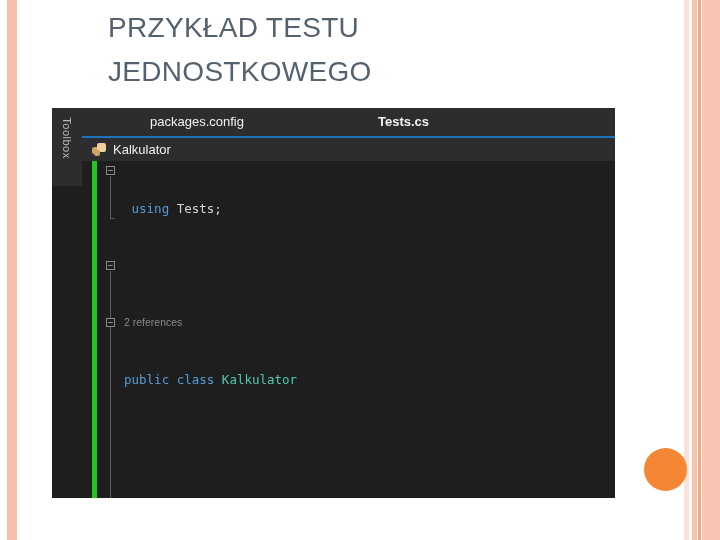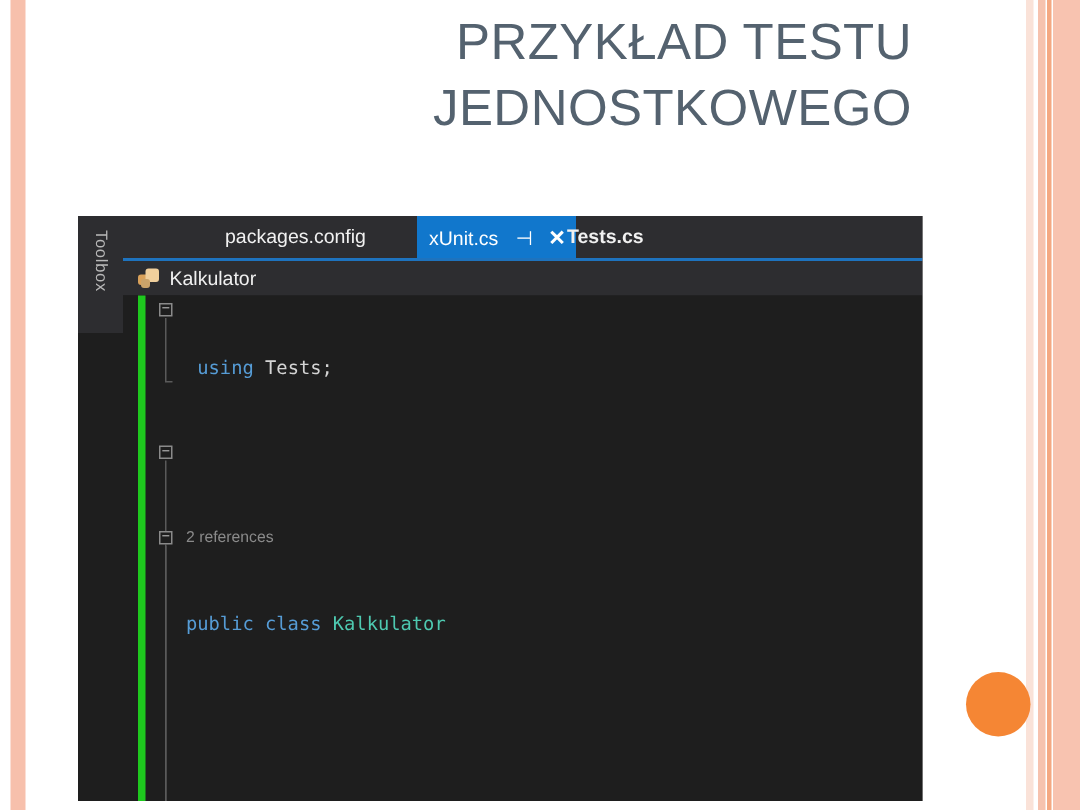--- a/index.html
+++ b/index.html
@@ -22,23 +22,23 @@
   .stripe-r2         { left: 692px; width: 5px;  background: #f6c2ae; }
   .stripe-r3         { left: 698px; width: 3px;  background: #f4a882; }
   .stripe-r4         { left: 702px; width: 18px; background: #f8c3b0; }
 
   
   .slide-title {
     position: absolute;
     left: 108px;
     top: 6px;
     width: 500px;
-    text-align: right;
+    text-align: left;
     color: #54626f;
-    font-size: 34px;
+    font-size: 28px;
     line-height: 44px;
     letter-spacing: 0.3px;
     font-weight: 400;
     font-family: "Liberation Sans", sans-serif;
   }
 
   
   .bullet-dot {
     position: absolute;
     left: 644px;
@@ -52,21 +52,20 @@
   
   .ide {
     position: absolute;
     left: 52px;
     top: 108px;
     width: 563px;
     height: 390px;
     background: #1e1e1e;
     overflow: hidden;
     font-family: "DejaVu Sans Mono", monospace;
-    margin-top: 36px;
   }
 
   
   .toolbox-rail {
     position: absolute;
     left: 0; top: 0;
     width: 30px;
     height: 78px;
     background: #2d2d30;
   }
@@ -245,27 +244,20 @@
 <div class="ide">
 
   <div class="toolbox-rail">
     <div class="toolbox-label">Toolbox</div>
   </div>
 
   <div class="tabstrip">
     <div class="tab" style="left:60px;">
       <span>packages.config</span>
     </div>
-    <div class="tab active" style="left:196px;width:90px;">
-      <span>xUnit.cs</span>
-      <span class="tab-icons">
-        <span class="tab-pin">⊣</span>
-        <span class="tab-close">✕</span>
-      </span>
-    </div>
     <div class="tab" style="left:288px;font-weight:bold;">
       <span>Tests.cs</span>
     </div>
   </div>
   <div class="tab-underline"></div>
 
   <div class="breadcrumb">
     <span class="crumb-icon">
         <i></i>
         <i></i>

